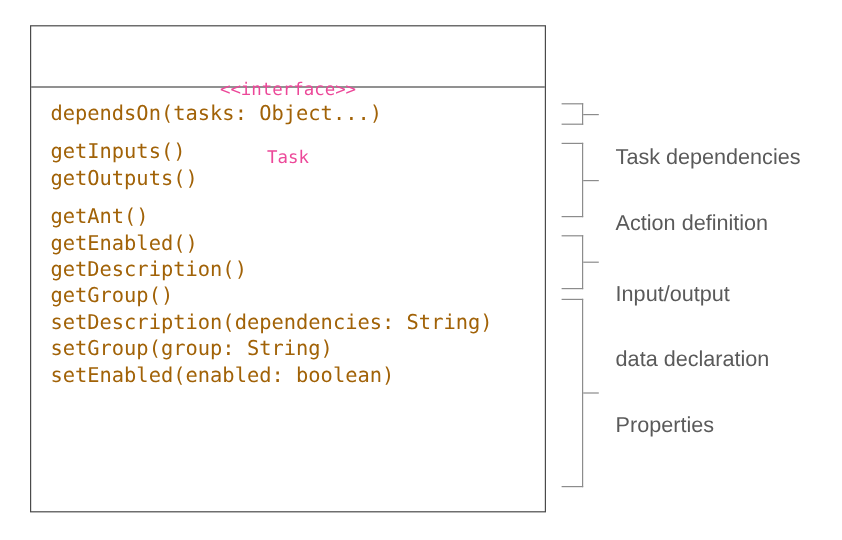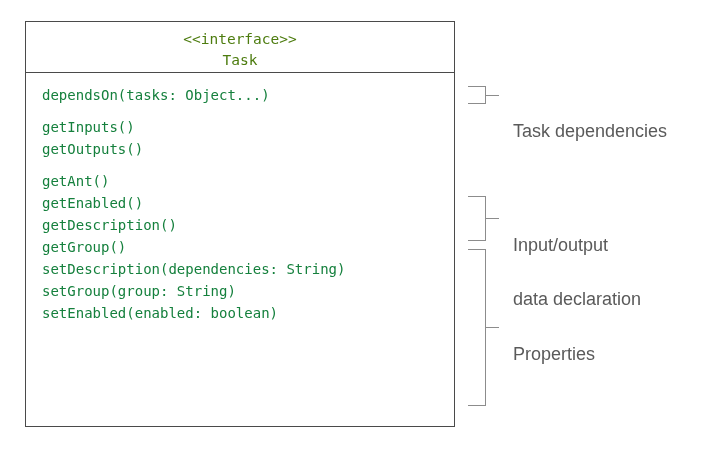--- a/index.html
+++ b/index.html
@@ -31,39 +31,40 @@
     height: 51px;
     box-sizing: border-box;
     border-bottom: 1.5px solid #4a4a4a;
     text-align: center;
     padding-top: 7px;
   }
   .uml-header .line {
     font-family: "DejaVu Sans Mono", "Liberation Mono", monospace;
     font-size: 14.5px;
     line-height: 21px;
-    color: #4d7c0f;
+    color: #ec4899;
     white-space: pre;
     letter-spacing: 0px;
+    margin-top: 36px;
   }
 
   .uml-members {
     padding: 11px 0 0 16px;
   }
   .member-group {
     margin-bottom: 10px;
   }
   .member-group:last-child {
     margin-bottom: 0;
   }
   .member {
     font-family: "DejaVu Sans Mono", "Liberation Mono", monospace;
-    font-size: 14px;
+    font-size: 17px;
     line-height: 22px;
-    color: #15803d;
+    color: #a16207;
     white-space: pre;
   }
 
   
   .annotation {
     position: absolute;
   }
   .bracket {
     position: absolute;
     left: 0;
@@ -128,20 +129,27 @@
   </div>
 
   <div class="annotation" style="left:468px; top:86px; width:230px; height:18px;">
     <div class="bracket" style="height:18px;"></div>
     <div class="bracket-tick" style="top:9px;"></div>
     <div class="annotation-label" style="top:0px;">
       <div>Task dependencies</div>
     </div>
   </div>
 
+  <div class="annotation" style="left:468px; top:119px; width:230px; height:62px;">
+    <div class="bracket" style="height:62px;"></div>
+    <div class="bracket-tick" style="top:31px;"></div>
+    <div class="annotation-label" style="top:22px;">
+      <div>Action definition</div>
+    </div>
+  </div>
 
   <div class="annotation" style="left:468px; top:196px; width:230px; height:45px;">
     <div class="bracket" style="height:45px;"></div>
     <div class="bracket-tick" style="top:22px;"></div>
     <div class="annotation-label" style="top:4px;">
       <div>Input/output</div>
       <div>data declaration</div>
     </div>
   </div>
 

